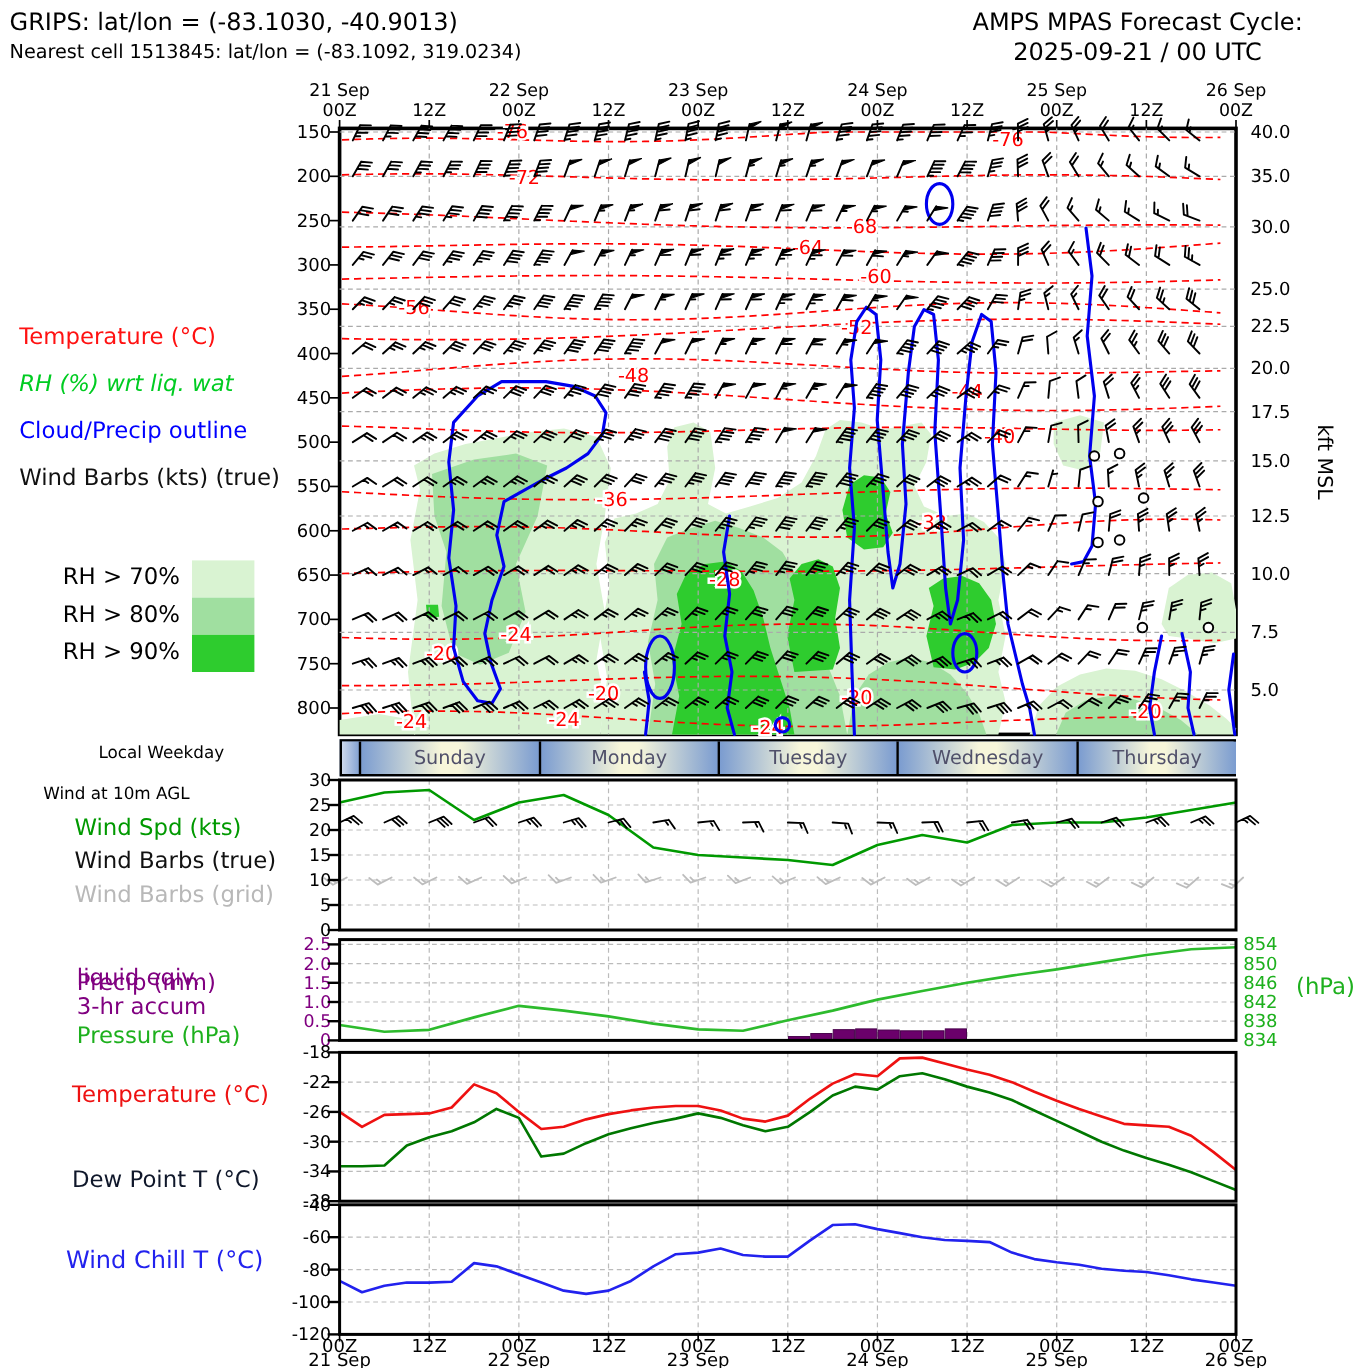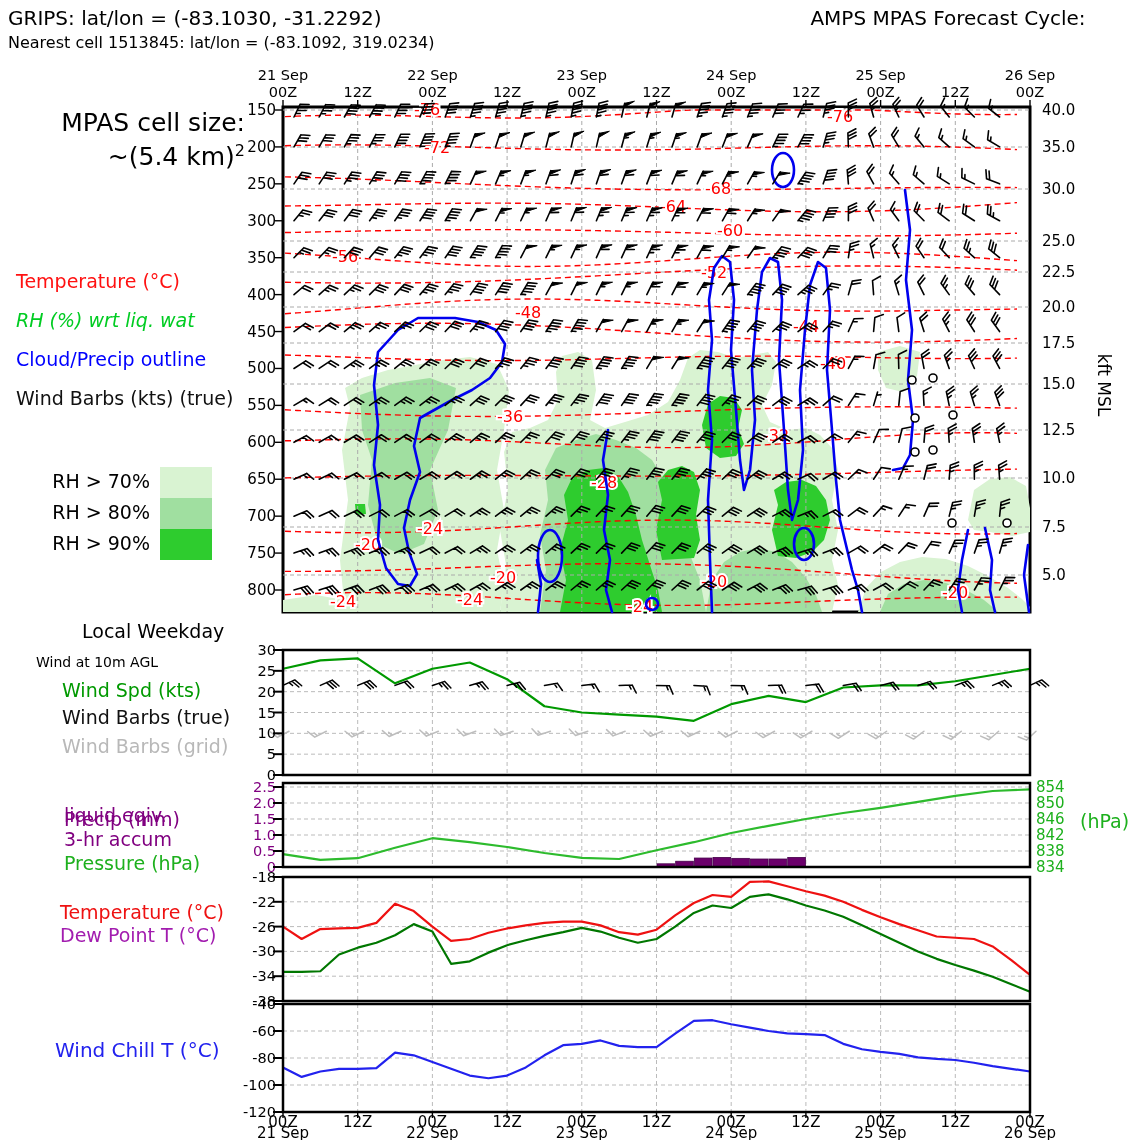--- a/index.html
+++ b/index.html
@@ -14,60 +14,65 @@
   .leg{font-size:19px;}
   .weekband{position:absolute;top:0;height:100%;box-sizing:border-box;
             font-size:16px;color:#50506a;text-align:center;line-height:27px;overflow:hidden;}
   #weekbar{position:absolute;left:283px;top:616px;width:747px;height:31px;
            border:2px solid #000;box-sizing:border-box;background:#9db6de;}
 </style>
 </head>
 <body>
 <div id="page">
 
-<div class="abs hdr1" style="left:8px;top:6px;">GRIPS: lat/lon = (-83.1030, -31.2292)</div>
+<div class="abs hdr1" style="left:8px;top:6px;">GRIPS: lat/lon = (-83.1030, -40.9013)</div>
 <div class="abs hdr2" style="left:8px;top:33px;">Nearest cell 1513845: lat/lon = (-83.1092, 319.0234)</div>
 <div class="abs hdr1" style="left:762px;top:6px;width:372px;text-align:center;">AMPS MPAS Forecast Cycle:</div>
+<div class="abs hdr1" style="left:762px;top:31px;width:372px;text-align:center;">2025-09-21 / 00 UTC</div>
 
-<div class="abs cellsize" style="left:10px;top:106px;">
-  <div>MPAS cell size:</div>
-  <div><span>~(5.4 km)</span><sup style="font-size:16px;">2</sup></div>
-</div>
 
 <div id="series-legend" class="abs" style="left:16px;top:270px;">
       <div class="leg" style="color: rgb(255, 17, 17); margin-bottom: 17px;">Temperature (°C)</div>
       <div class="leg" style="color: rgb(0, 204, 34); margin-bottom: 17px; font-style: italic;">RH (%) wrt liq. wat</div>
       <div class="leg" style="color: rgb(0, 0, 255); margin-bottom: 17px;">Cloud/Precip outline</div>
       <div class="leg" style="color: rgb(17, 17, 17); margin-bottom: 17px;">Wind Barbs (kts) (true)</div>
     </div>
 
 <div id="rh-legend-labels" class="abs" style="left:28px;top:466px;width:122px;text-align:right;">
       <div class="leg" style="height: 31px; line-height: 31px;">RH &gt; 70%</div>
       <div class="leg" style="height: 31px; line-height: 31px;">RH &gt; 80%</div>
       <div class="leg" style="height: 31px; line-height: 31px;">RH &gt; 90%</div>
     </div>
 <div id="rh-swatches" class="abs" style="left:160px;top:467px;width:52px;">
       <div style="height: 31px; background: rgb(217, 243, 210);"></div>
       <div style="height: 31px; background: rgb(160, 223, 160);"></div>
       <div style="height: 31px; background: rgb(46, 204, 46);"></div>
     </div>
 
-<div class="abs" style="left:82px;top:620px;font-size:19px;">Local Weekday</div>
+<div class="abs" style="left:82px;top:620px;font-size:14px;">Local Weekday</div>
 <div class="abs" style="left:36px;top:654px;font-size:14px;">Wind at 10m AGL</div>
 <div class="abs leg" style="left:62px;top:679px;color:#009900;">Wind Spd (kts)</div>
 <div class="abs leg" style="left:62px;top:706px;color:#111;">Wind Barbs (true)</div>
 <div class="abs leg" style="left:62px;top:735px;color:#b8b8b8;">Wind Barbs (grid)</div>
 <div class="abs leg" style="left:64px;top:780px;color:#800080;margin-top:28px;">Precip (mm)</div>
 <div class="abs leg" style="left:64px;top:804px;color:#800080;">liquid eqiv.</div>
 <div class="abs leg" style="left:64px;top:828px;color:#800080;">3-hr accum</div>
 <div class="abs leg" style="left:64px;top:852px;color:#1db01d;">Pressure (hPa)</div>
 <div class="abs leg" style="left:60px;top:901px;color:#ee1111;">Temperature (°C)</div>
-<div class="abs leg" style="left:60px;top:924px;color:#a21caf;">Dew Point T (°C)</div>
+<div class="abs leg" style="left:60px;top:972px;color:#0f172a;">Dew Point T (°C)</div>
 <div class="abs" style="left:55px;top:1038px;font-size:20px;color:#2222ee;">Wind Chill T (°C)</div>
 
+<div id="weekbar">
+      <div class="weekband" style="left: 0px; width: 16.185px; background: linear-gradient(to right, rgb(205, 216, 236), rgb(123, 156, 208));"></div>
+      <div class="weekband" style="left: 14.185px; width: 149.4px; background: linear-gradient(to right, rgb(123, 156, 208), rgb(247, 246, 218) 45%, rgb(247, 246, 218) 55%, rgb(123, 156, 208)); border-left: 2px solid rgb(0, 0, 0);">Sunday</div>
+      <div class="weekband" style="left: 163.585px; width: 149.4px; background: linear-gradient(to right, rgb(123, 156, 208), rgb(247, 246, 218) 45%, rgb(247, 246, 218) 55%, rgb(123, 156, 208)); border-left: 2px solid rgb(0, 0, 0);">Monday</div>
+      <div class="weekband" style="left: 312.985px; width: 149.4px; background: linear-gradient(to right, rgb(123, 156, 208), rgb(247, 246, 218) 45%, rgb(247, 246, 218) 55%, rgb(123, 156, 208)); border-left: 2px solid rgb(0, 0, 0);">Tuesday</div>
+      <div class="weekband" style="left: 462.385px; width: 149.4px; background: linear-gradient(to right, rgb(123, 156, 208), rgb(247, 246, 218) 45%, rgb(247, 246, 218) 55%, rgb(123, 156, 208)); border-left: 2px solid rgb(0, 0, 0);">Wednesday</div>
+      <div class="weekband" style="left: 611.785px; width: 133.215px; background: linear-gradient(to right, rgb(123, 156, 208), rgb(247, 246, 218) 45%, rgb(247, 246, 218) 55%, rgb(123, 156, 208)); border-left: 2px solid rgb(0, 0, 0);">Thursday</div>
+    </div>
 
 <svg id="plot" width="1140" height="1140">
       <g>
         <text x="283" y="97" font-size="14.5" text-anchor="middle" fill="#000">00Z</text>
         <line x1="283" y1="100" x2="283" y2="107" stroke="#000" stroke-width="1.4"></line>
         <text x="283" y="80" font-size="14.5" text-anchor="middle" fill="#000">21 Sep</text>
         <text x="357.7" y="97" font-size="14.5" text-anchor="middle" fill="#000">12Z</text>
         <line x1="357.7" y1="100" x2="357.7" y2="107" stroke="#000" stroke-width="1.4"></line>
         <text x="432.4" y="97" font-size="14.5" text-anchor="middle" fill="#000">00Z</text>
         <line x1="432.4" y1="100" x2="432.4" y2="107" stroke="#000" stroke-width="1.4"></line>

